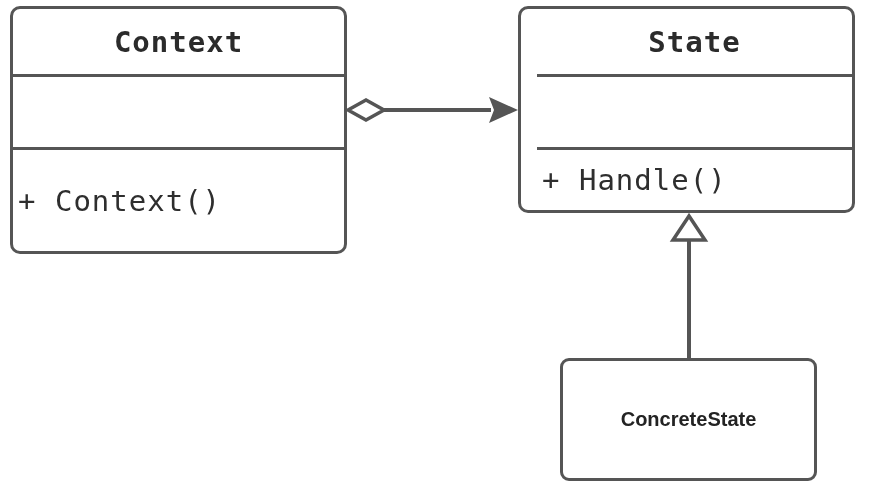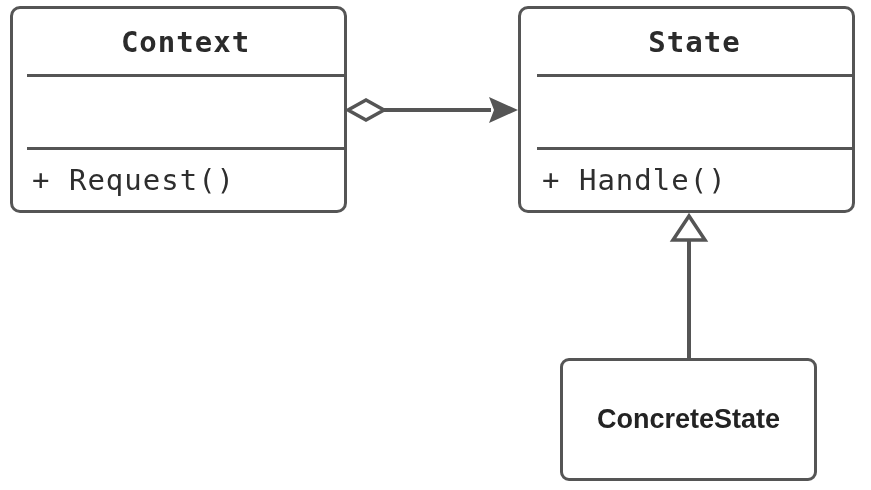--- a/index.html
+++ b/index.html
@@ -27,21 +27,21 @@
   .uml-class {
     position: absolute;
     box-sizing: border-box;
     border: 3px solid #555555;
     border-radius: 10px;
     background: #ffffff;
     display: flex;
     flex-direction: column;
     z-index: 1;
   }
-  .box-context { left: 10px;  top: 6px; width: 337px; height: 207px; padding-left: 14px; }
+  .box-context { left: 10px;  top: 6px; width: 337px; height: 248px; }
   .box-state   { left: 518px; top: 6px; width: 337px; height: 207px; padding-left: 16px; }
   .uml-title {
     height: 65px;
     border-bottom: 3px solid #555555;
     display: flex;
     align-items: center;
     justify-content: center;
     font-weight: bold;
     font-size: 29px;
     letter-spacing: 1px;
@@ -73,33 +73,33 @@
     border-radius: 9px;
     background: #ffffff;
     display: flex;
     align-items: center;
     justify-content: center;
     z-index: 1;
   }
   .concrete-label {
     font-family: "Liberation Sans", sans-serif;
     font-weight: bold;
-    font-size: 27px;
+    font-size: 20px;
     color: #232323;
   }
 </style>
 </head>
 <body>
 
 <div class="canvas">
 
   <div class="uml-class box-context">
     <div class="uml-title">Context</div>
     <div class="uml-attrs"></div>
-    <div class="uml-methods">+ Request()</div>
+    <div class="uml-methods">+ Context()</div>
   </div>
 
   <div class="uml-class box-state">
     <div class="uml-title">State</div>
     <div class="uml-attrs"></div>
     <div class="uml-methods">+ Handle()</div>
   </div>
 
   <div class="box-concrete">
     <span class="concrete-label">ConcreteState</span>

